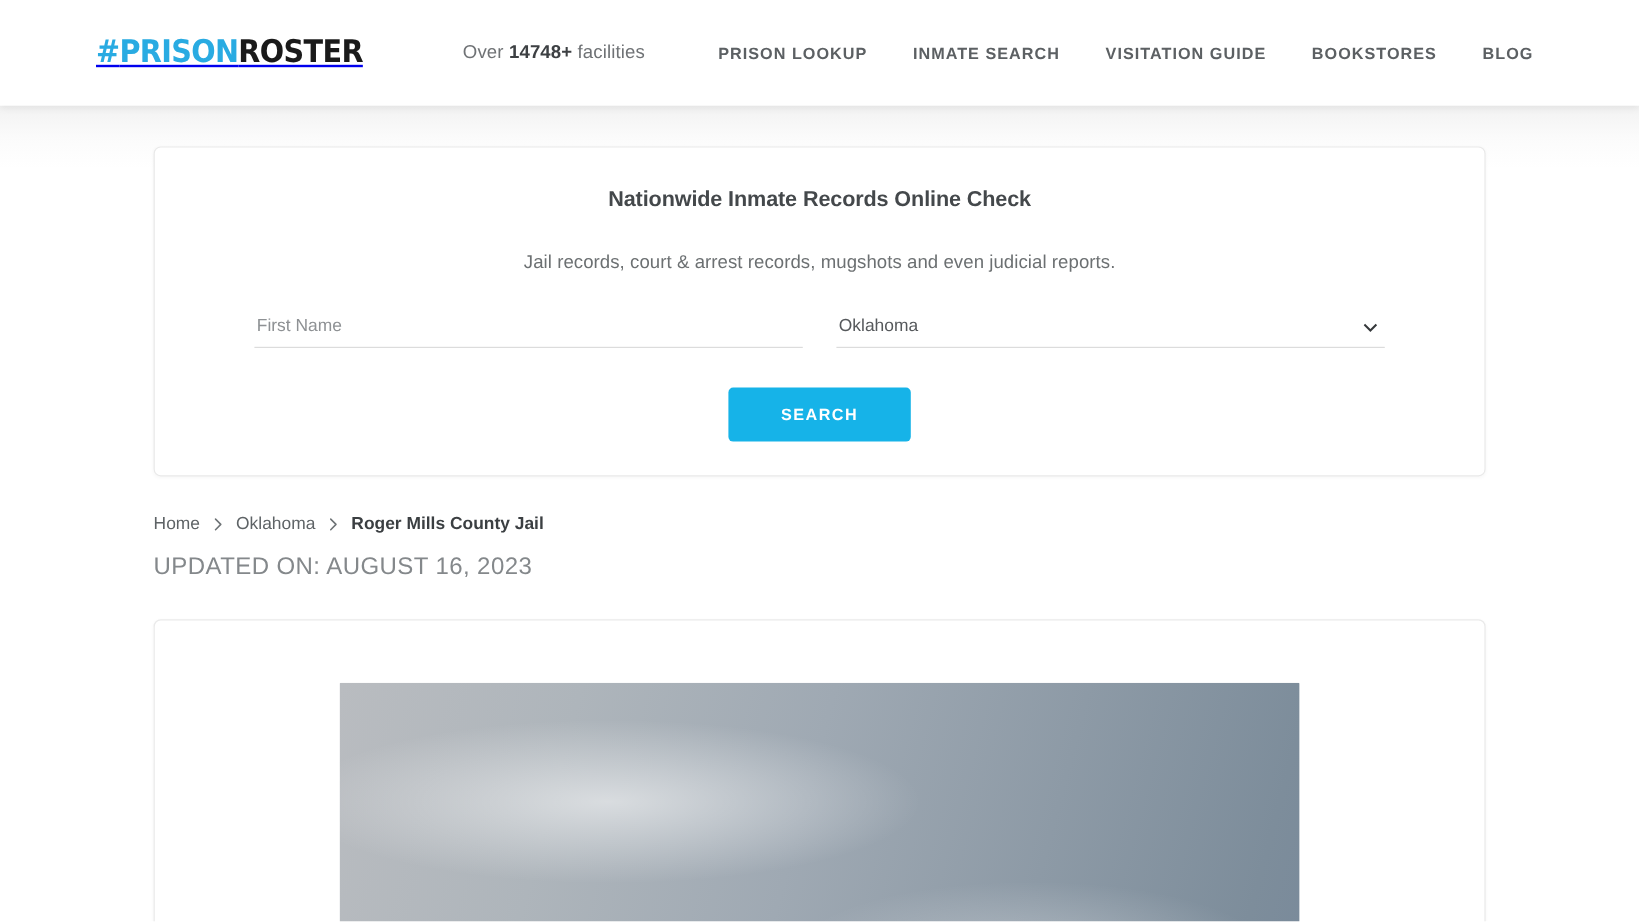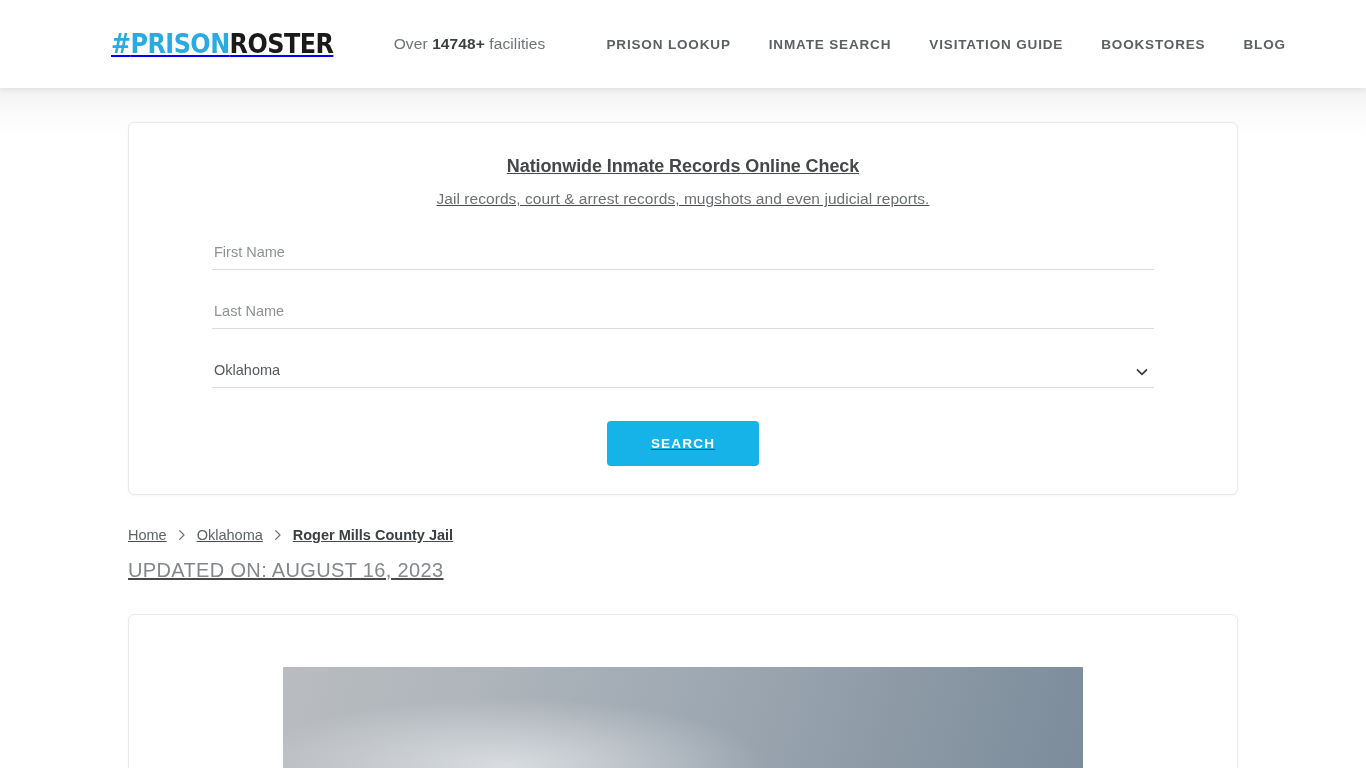--- a/index.html
+++ b/index.html
@@ -23,41 +23,41 @@
     position: relative;
     height: 88px;
     background: #ffffff;
     box-shadow: 0 2px 6px rgba(0,0,0,0.07);
     z-index: 20;
   }
 
   .header-inner {
     width: 1366px;
     height: 88px;
-    padding: 0 0 0 111px;
+    padding: 0 0 0 80px;
     display: flex;
     align-items: center;
   }
 
   .logo {
     font-family: "DejaVu Sans", sans-serif;
     font-size: 26px;
     font-weight: 700;
     letter-spacing: -0.6px;
     white-space: nowrap;
     line-height: 1;
     transform: scaleX(0.92);
     transform-origin: left center;
   }
   .logo .logo-hash { color: #29abe2; }
   .logo .logo-prison { color: #29abe2; }
   .logo .logo-roster { color: #1a1a1a; }
 
   .facilities-count {
-    margin-left: 41px;
+    margin-left: 64px;
     font-size: 15.5px;
     color: #6f7275;
     white-space: nowrap;
     letter-spacing: 0.1px;
   }
   .facilities-count b { color: #3d4043; font-weight: 700; }
 
   .main-nav {
     margin-left: 42px;
     display: flex;
@@ -76,21 +76,20 @@
     cursor: pointer;
   }
 
   
   .page-bg {
     position: relative;
     width: 1366px;
     height: 680px;
     background: linear-gradient(to bottom, #f2f2f2 0px, #fbfbfb 26px, #ffffff 52px);
     overflow: hidden;
-    text-decoration: underline;
   }
 
   .container {
     width: 1110px;
     margin: 0 auto;
   }
 
   
   .search-card {
     margin-top: 34px;
@@ -107,30 +106,29 @@
     font-weight: 700;
     color: #44484b;
     letter-spacing: -0.1px;
     margin-top: 9px;
   }
 
   .card-subtitle {
     text-align: center;
     font-size: 15.5px;
     color: #6c7072;
-    margin-top: 13px;
+    margin-top: 33px;
     letter-spacing: 0.05px;
   }
 
   .search-row {
     display: flex;
     margin-top: 31px;
     gap: 28px;
     padding: 0 53px;
-    flex-direction: column;
   }
   .field {
     flex: 1 1 0;
     position: relative;
   }
   .field input,
   .field select {
     width: 100%;
     height: 31px;
     border: none;
@@ -279,23 +277,20 @@
 <div class="page-bg">
   <div class="container">
 
     <section class="search-card">
       <h2 class="card-title">Nationwide Inmate Records Online Check</h2>
       <p class="card-subtitle">Jail records, court &amp; arrest records, mugshots and even judicial reports.</p>
 
       <form class="search-row">
         <div class="field">
           <input type="text" placeholder="First Name" style="">
-        </div>
-        <div class="field">
-          <input type="text" placeholder="Last Name" style="">
         </div>
         <div class="field select-wrap">
           <select id="state-select"><option value="Alabama">Alabama</option><option value="Alaska">Alaska</option><option value="Arizona">Arizona</option><option value="Arkansas">Arkansas</option><option value="California">California</option><option value="Oklahoma" selected="">Oklahoma</option><option value="Oregon">Oregon</option><option value="Texas">Texas</option></select>
           <span class="select-chevron">
             <svg viewBox="0 0 12 12" width="12" height="12" aria-hidden="true">
               <path d="M1.6 4 L6 8.4 L10.4 4" fill="none" stroke="currentColor" stroke-width="1.7" stroke-linecap="square"></path>
             </svg>
           </span>
         </div>
       </form>

